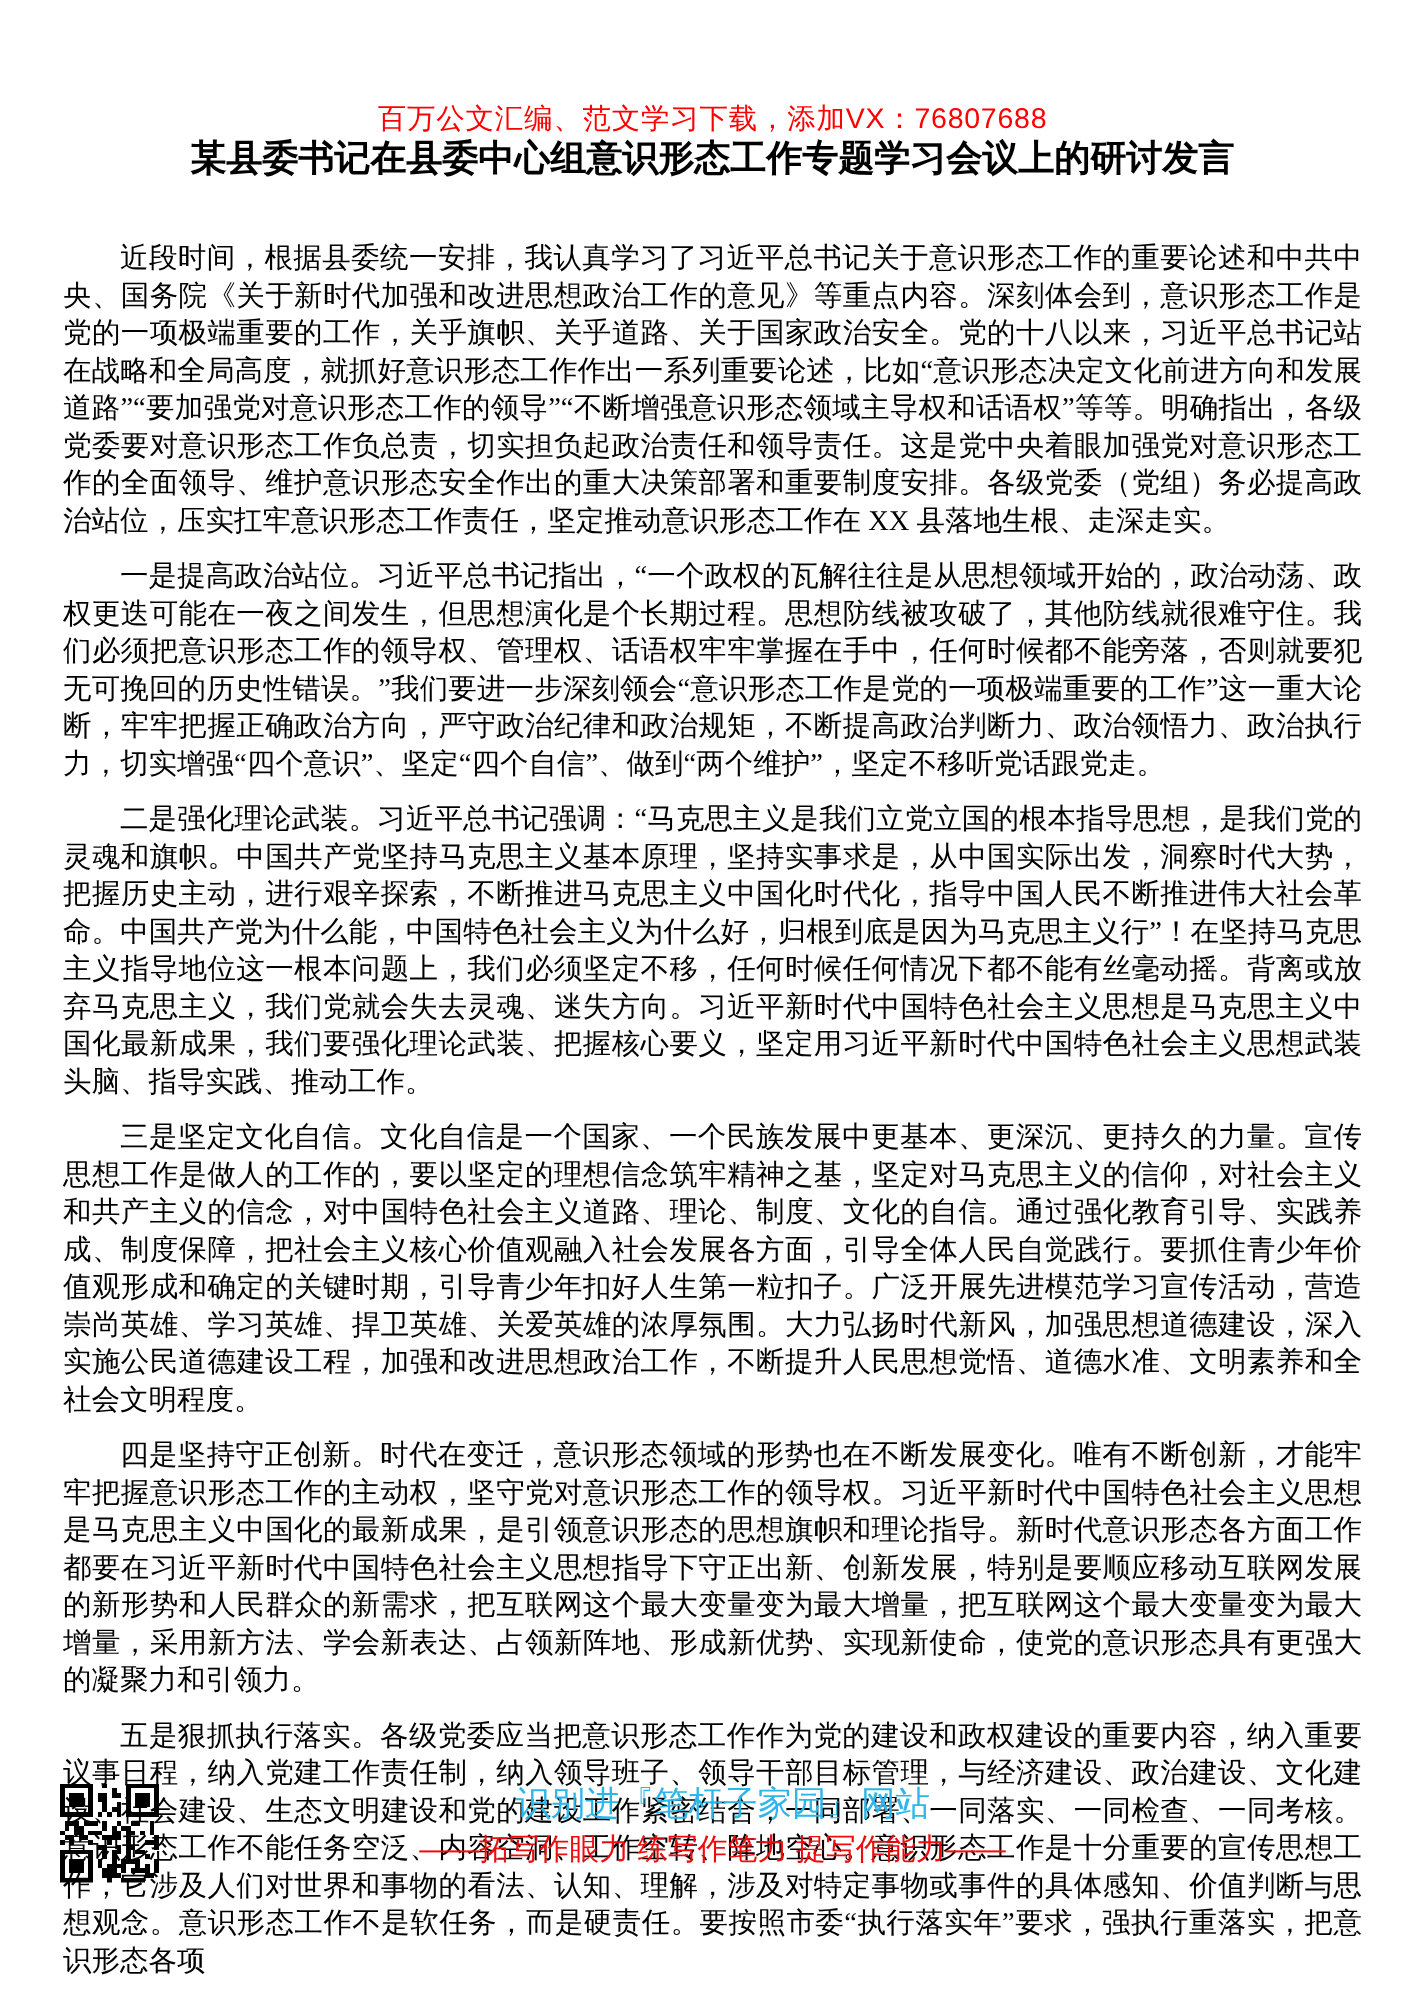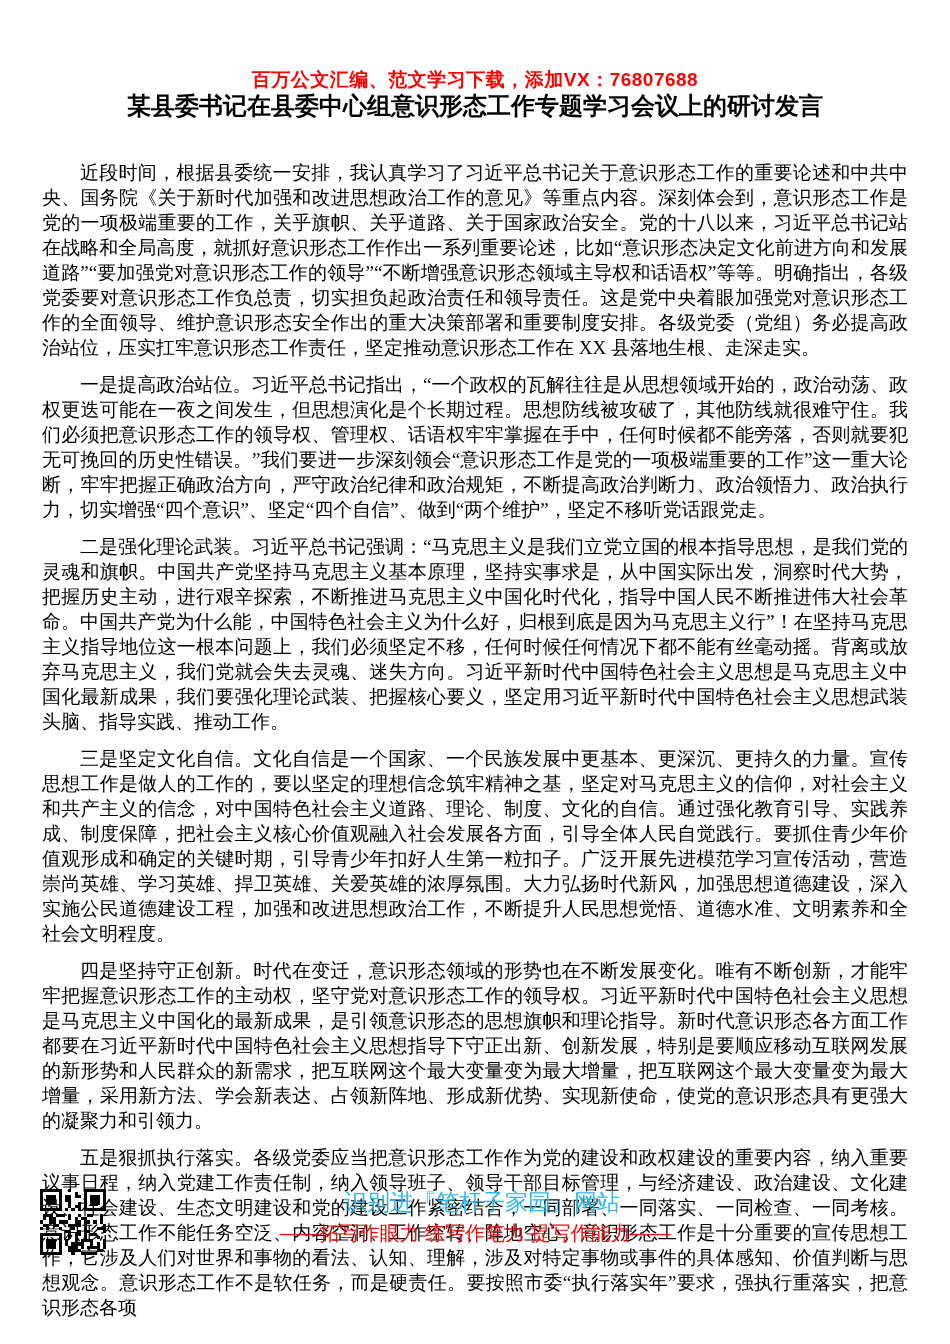--- a/index.html
+++ b/index.html
@@ -8,21 +8,21 @@
     width:950px;height:1344px;
     background:#ffffff;
     overflow:hidden;
     font-family:"Liberation Serif","DejaVu Serif",serif;
     color:var(--text,#000);
   }
   .promo{
     position:absolute;top:69px;left:0;right:0;
     text-align:center;
     font-family:"Liberation Sans","DejaVu Sans",sans-serif;
-    font-size:19px;line-height:22px;font-weight:700;
+    font-size:19px;line-height:22px;font-weight:400;
     color:var(--promo-red,#ff0000);
     letter-spacing:0.5px;
   }
   .doc-title{
     position:absolute;top:93px;left:30px;width:890px;
     text-align:center;
     font-family:"Liberation Sans","DejaVu Sans",sans-serif;
     font-size:24px;line-height:26px;font-weight:700;
     color:#000;
   }

